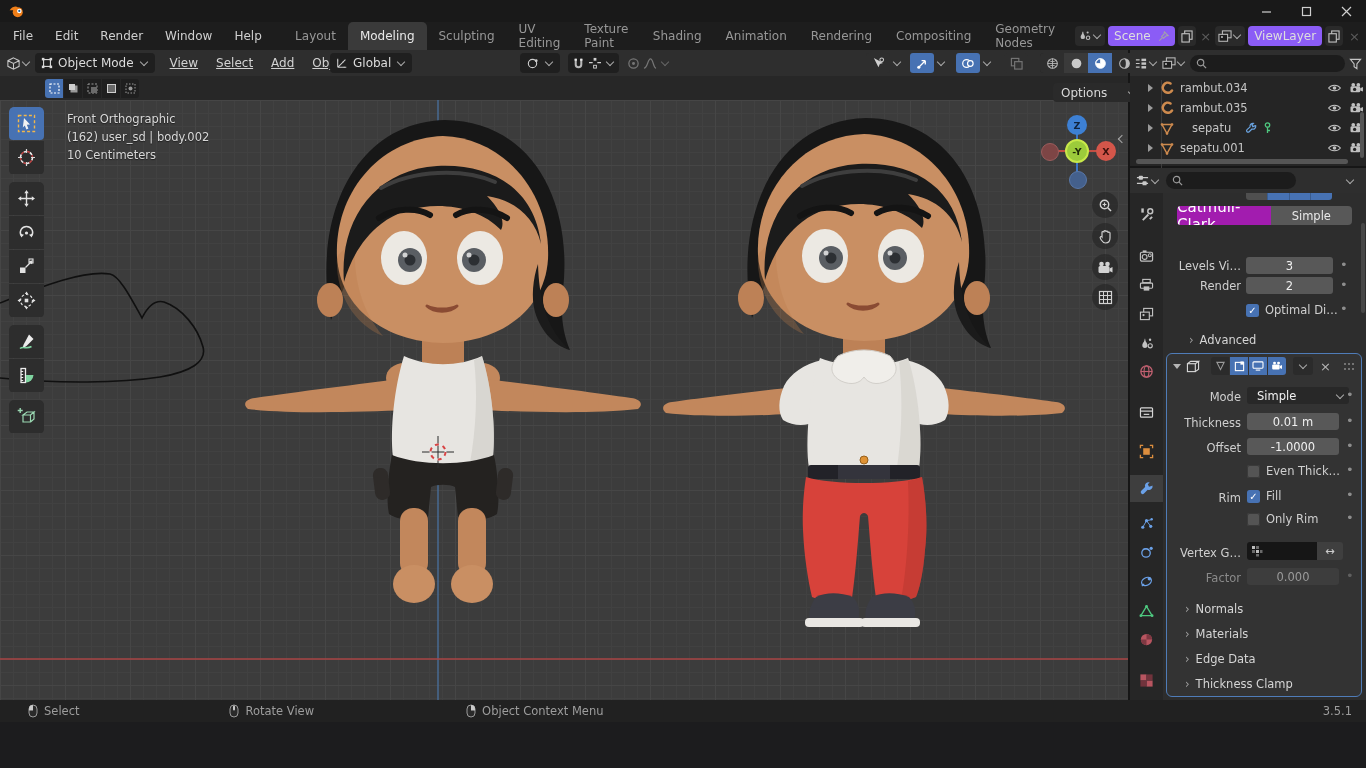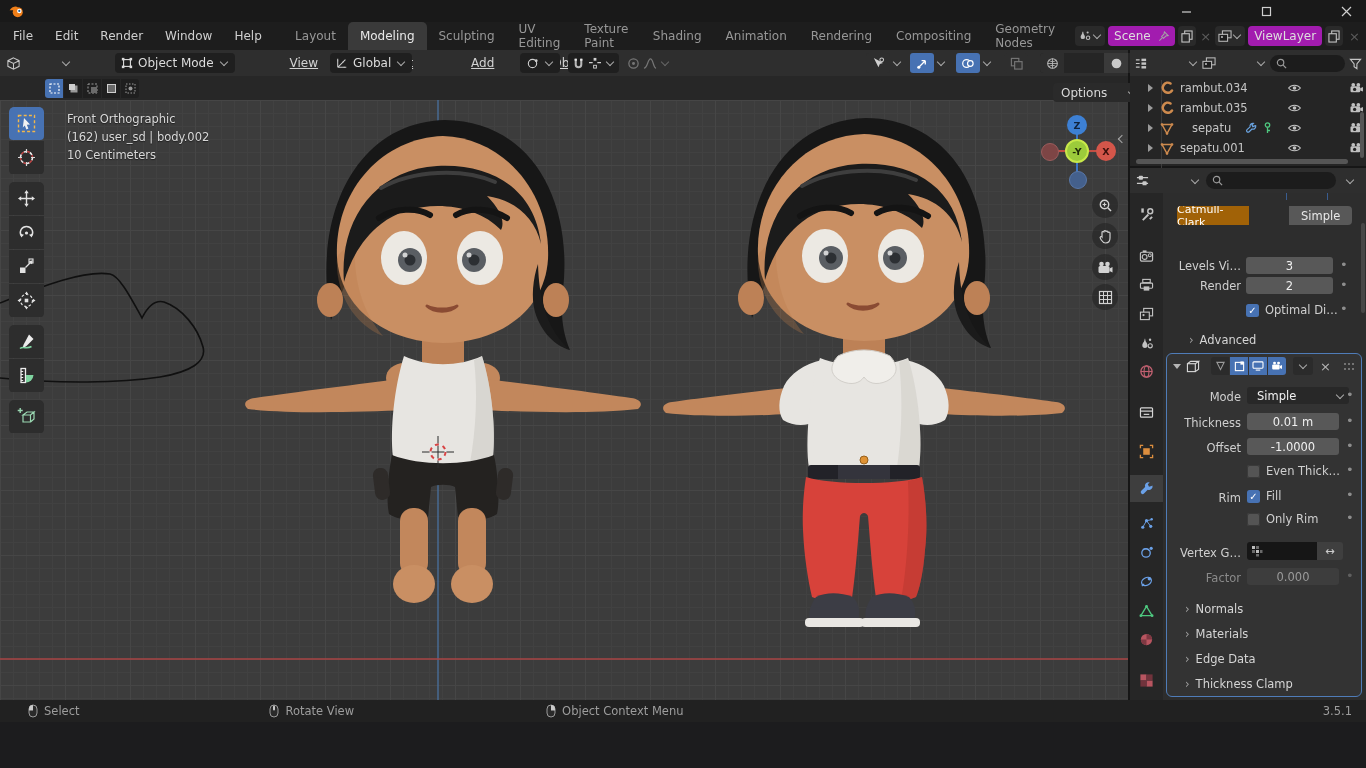--- a/index.html
+++ b/index.html
@@ -1,34 +1,34 @@
 <!DOCTYPE html>
 <html><head>
 <meta charset="utf-8">
 <style>
   html,body{margin:0;padding:0;background:#000;}
   #screen{position:relative;width:1366px;height:768px;background:#161616;overflow:hidden;
     font-family:"DejaVu Sans",sans-serif;font-size:12px;color:#c8c8c8;}
   .f{position:absolute;}
-  .row{display:flex;align-items:center;gap:40px;}
+  .row{display:flex;align-items:center;}
   .cv{width:5px;height:5px;border-right:1.5px solid #a9a9a9;border-bottom:1.5px solid #a9a9a9;
       transform:rotate(45deg);display:inline-block;margin:0 2px 2px 2px;}
   .cvl{transform:rotate(135deg);}
   .tri-r{width:0;height:0;border-top:4px solid transparent;border-bottom:4px solid transparent;border-left:5px solid #9a9a9a;display:inline-block;}
   .tri-d{width:0;height:0;border-left:4px solid transparent;border-right:4px solid transparent;border-top:5px solid #b5b5b5;display:inline-block;}
   
   #titlebar{left:0;top:0;width:1366px;height:22px;background:#191919;display:flex;align-items:center;}
   #titlebar .ttl{margin-left:8px;color:#d6d6d6;font-size:11.5px;}
   .wbtn{width:40px;height:22px;display:flex;align-items:center;justify-content:center;color:#cfcfcf;}
   
   #topbar{left:0;top:22px;width:1366px;height:28px;background:#1d1d1d;display:flex;align-items:center;}
   .menu{padding:0 11px;color:#cfcfcf;height:28px;display:flex;align-items:center;}
   .tab{padding:0 12px;color:#979797;height:28px;display:flex;align-items:center;}
   .tab.active{background:#3a3a3a;color:#e8e8e8;border-radius:5px 5px 0 0;}
-  .idfield{background:#a21caf;border-radius:4px;height:20px;display:flex;align-items:center;padding:0 6px;color:#dedede;}
+  .idfield{background:#8b5cf6;border-radius:4px;height:20px;display:flex;align-items:center;padding:0 6px;color:#dedede;}
   .icobtn{height:20px;display:flex;align-items:center;padding:0 3px;background:#2a2a2a;border-radius:4px;}
   
   #vphead{left:0;top:50px;width:1128px;height:26px;background:#2e2e2e;}
   .drop{background:#1f1f1f;border-radius:4px;height:20px;display:flex;align-items:center;padding:0 6px;gap:5px;color:#dcdcdc;}
   .vmenu{padding:0 9px;color:#d2d2d2;height:26px;display:flex;align-items:center;text-decoration:underline;}
   .hbtn{width:24px;height:20px;border-radius:3px;display:flex;align-items:center;justify-content:center;background:#2e2e2e;}
   .hbtn.on{background:#4772b3;}
   .hbtn.dim{opacity:.45;}
   
   #toolset{left:0;top:76px;width:1128px;height:24px;background:#272727;}
@@ -792,21 +792,21 @@
     <div class="f" style="left:33px;top:25px;width:203px;height:507px;background:#2d2d2d">
 
       <div class="f row" style="left:83px;top:0;width:86px;height:7px;border-radius:0 0 3px 3px;overflow:hidden">
         <span style="width:22px;height:7px;background:#4f4f4f"></span>
         <span style="width:21px;height:7px;background:#4772b3;border-left:1px solid #395c8f"></span>
         <span style="width:21px;height:7px;background:#4772b3;border-left:1px solid #395c8f"></span>
         <span style="width:21px;height:7px;background:#4772b3;border-left:1px solid #395c8f"></span>
       </div>
 
       <div class="f row" style="left:14px;top:13px;width:175px;height:19px;border-radius:4px;overflow:hidden">
-        <span style="flex:1.15;height:100%;background:#a16207;color:#fff;display:flex;align-items:center;justify-content:center;font-size:11px">Catmull-Clark</span>
+        <span style="flex:1.15;height:100%;background:#a21caf;color:#fff;display:flex;align-items:center;justify-content:center;font-size:15px">Catmull-Clark</span>
         <span style="flex:1;height:100%;background:#585858;color:#e8e8e8;display:flex;align-items:center;justify-content:center;font-size:11.5px">Simple</span>
       </div>
       <span class="plabel" style="left:0;top:66px;width:78px">Levels Vi…</span>
       <span class="pfield" style="left:83px;top:64px;width:87px">3</span>
       <span class="pdot" style="left:177px;top:64px">•</span>
       <span class="plabel" style="left:0;top:86px;width:78px">Render</span>
       <span class="pfield" style="left:83px;top:84px;width:87px">2</span>
       <span class="pdot" style="left:177px;top:84px">•</span>
       <div class="prow" style="left:83px;top:110px;gap:6px">
         <span class="chk on">✓</span>

